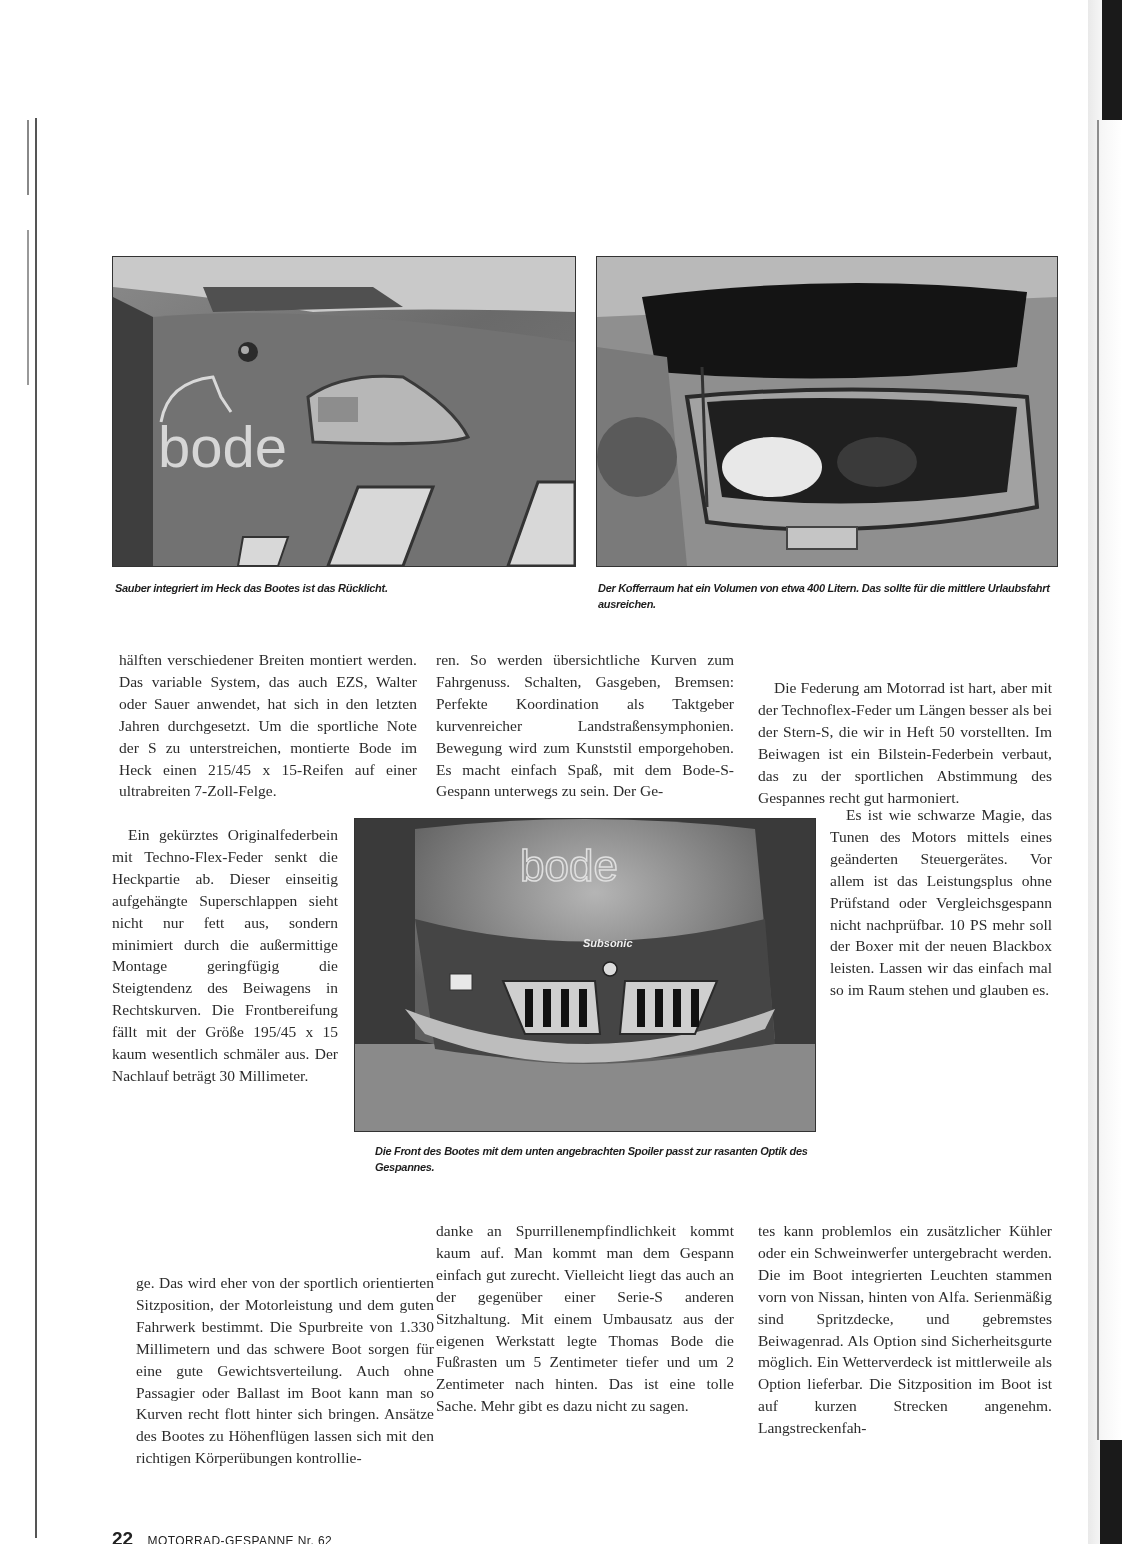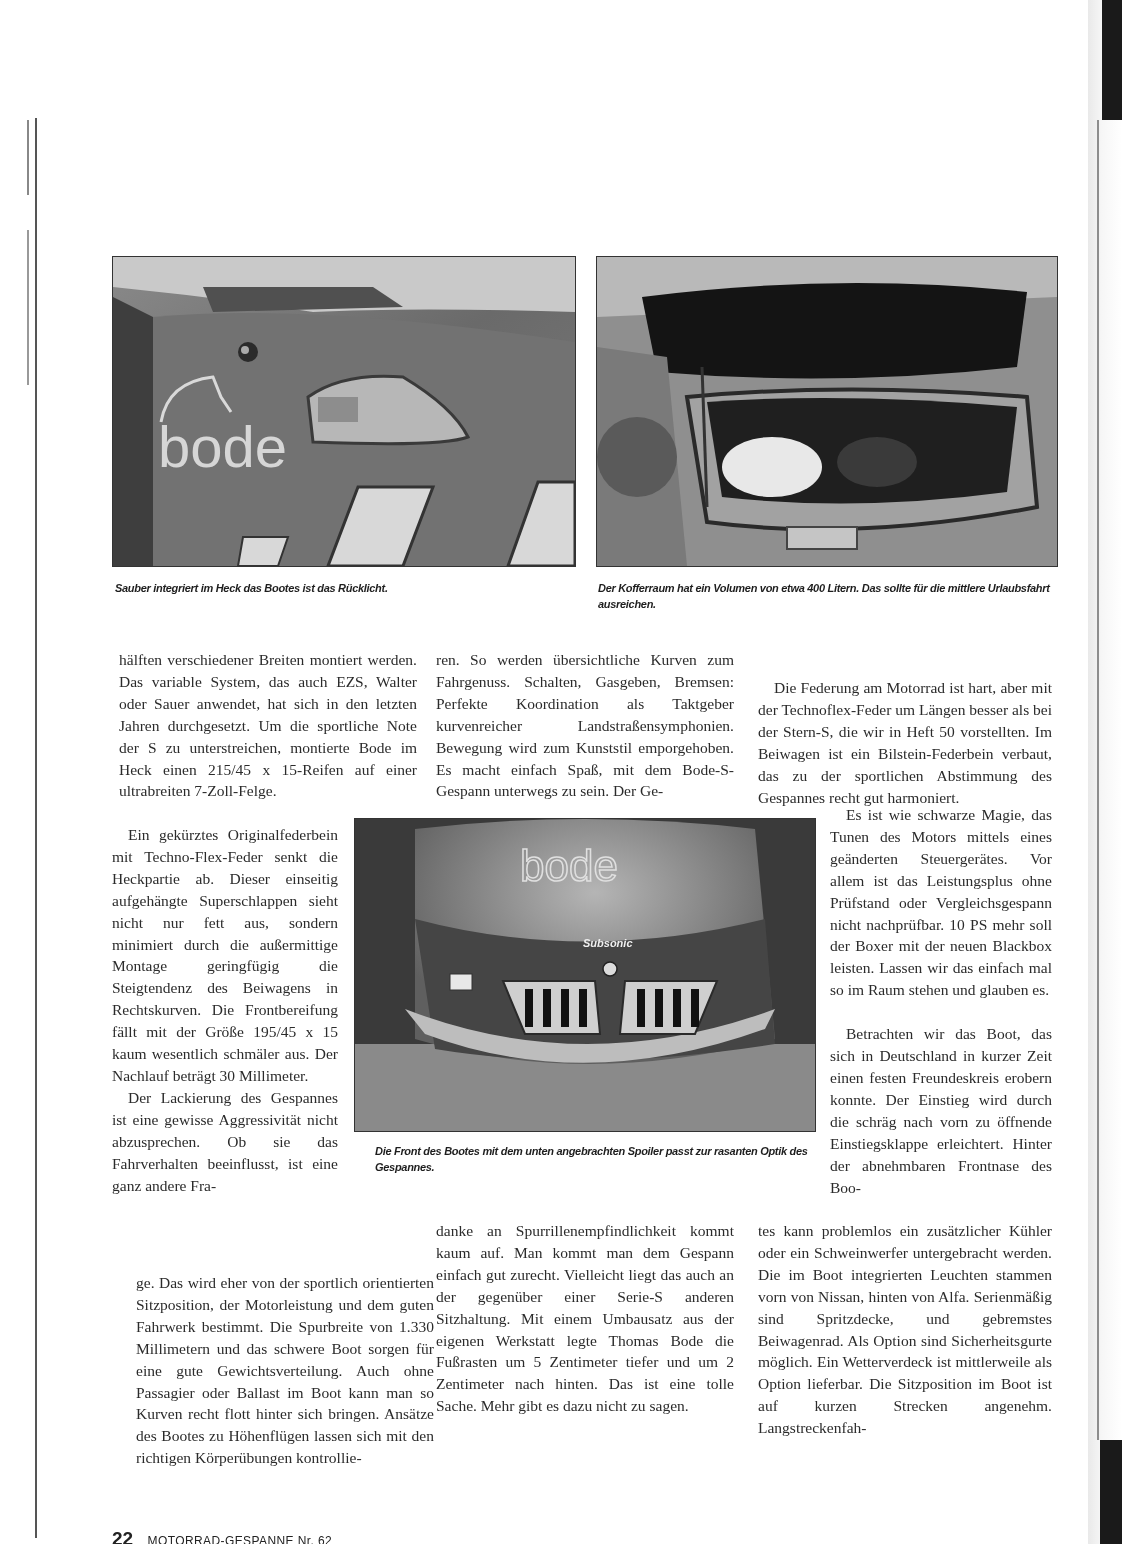--- a/index.html
+++ b/index.html
@@ -105,21 +105,20 @@
     <line x1="105" y1="110" x2="110" y2="250" stroke="#333" stroke-width="3"></line>
   </svg>
 </div>
 <div class="caption" style="left:598px;top:580px;width:455px;">Der Kofferraum hat ein Volumen von etwa 400 Litern. Das sollte für die mittlere Urlaubsfahrt ausreichen.</div>
 
 <div class="col" style="left:119px;top:649px;width:298px;">
   <p>hälften verschiedener Breiten montiert werden. Das variable System, das auch EZS, Walter oder Sauer anwendet, hat sich in den letzten Jahren durchgesetzt. Um die sportliche Note der S zu unterstreichen, montierte Bode im Heck einen 215/45 x 15-Reifen auf einer ultrabreiten 7-Zoll-Felge.</p>
 </div>
 <div class="col" style="left:112px;top:824px;width:226px;">
   <p class="indent">Ein gekürztes Originalfederbein mit Techno-Flex-Feder senkt die Heckpartie ab. Dieser einseitig aufgehängte Superschlappen sieht nicht nur fett aus, sondern minimiert durch die außermittige Montage geringfügig die Steigtendenz des Beiwagens in Rechtskurven. Die Frontbereifung fällt mit der Größe 195/45 x 15 kaum wesentlich schmäler aus. Der Nachlauf beträgt 30 Millimeter.</p>
-  <p class="indent">Der Lackierung des Gespannes ist eine gewisse Aggressivität nicht abzusprechen. Ob sie das Fahrverhalten beeinflusst, ist eine ganz andere Fra-</p>
 </div>
 <div class="col" style="left:112px;top:1272px;width:298px;margin-left:24px;">
   <p>ge. Das wird eher von der sportlich orientierten Sitzposition, der Motorleistung und dem guten Fahrwerk bestimmt. Die Spurbreite von 1.330 Millimetern und das schwere Boot sorgen für eine gute Gewichtsverteilung. Auch ohne Passagier oder Ballast im Boot kann man so Kurven recht flott hinter sich bringen. Ansätze des Bootes zu Höhenflügen lassen sich mit den richtigen Körperübungen kontrollie-</p>
 </div>
 
 <div class="col" style="left:436px;top:649px;width:298px;">
   <p>ren. So werden übersichtliche Kurven zum Fahrgenuss. Schalten, Gasgeben, Bremsen: Perfekte Koordination als Taktgeber kurvenreicher Landstraßensymphonien. Bewegung wird zum Kunststil emporgehoben. Es macht einfach Spaß, mit dem Bode-S-Gespann unterwegs zu sein. Der Ge-</p>
 </div>
 
 <div class="photo" style="left:354px;top:818px;width:460px;height:312px;">
@@ -157,21 +156,20 @@
 
 <div class="col" style="left:436px;top:1220px;width:298px;">
   <p>danke an Spurrillenempfindlichkeit kommt kaum auf. Man kommt man dem Gespann einfach gut zurecht. Vielleicht liegt das auch an der gegenüber einer Serie-S anderen Sitzhaltung. Mit einem Umbausatz aus der eigenen Werkstatt legte Thomas Bode die Fußrasten um 5 Zentimeter tiefer und um 2 Zentimeter nach hinten. Das ist eine tolle Sache. Mehr gibt es dazu nicht zu sagen.</p>
 </div>
 
 <div class="col" style="left:758px;top:649px;width:294px;margin-top:28px;">
   <p class="indent">Die Federung am Motorrad ist hart, aber mit der Technoflex-Feder um Längen besser als bei der Stern-S, die wir in Heft 50 vorstellten. Im Beiwagen ist ein Bilstein-Federbein verbaut, das zu der sportlichen Abstimmung des Gespannes recht gut harmoniert.</p>
 </div>
 <div class="col" style="left:830px;top:804px;width:222px;">
   <p class="indent">Es ist wie schwarze Magie, das Tunen des Motors mittels eines geänderten Steuergerätes. Vor allem ist das Leistungsplus ohne Prüfstand oder Vergleichsgespann nicht nachprüfbar. 10 PS mehr soll der Boxer mit der neuen Blackbox leisten. Lassen wir das einfach mal so im Raum stehen und glauben es.</p>
-  <p class="indent gap">Betrachten wir das Boot, das sich in Deutschland in kurzer Zeit einen festen Freundeskreis erobern konnte. Der Einstieg wird durch die schräg nach vorn zu öffnende Einstiegsklappe erleichtert. Hinter der abnehmbaren Frontnase des Boo-</p>
 </div>
 <div class="col" style="left:758px;top:1220px;width:294px;">
   <p>tes kann problemlos ein zusätzlicher Kühler oder ein Schweinwerfer untergebracht werden. Die im Boot integrierten Leuchten stammen vorn von Nissan, hinten von Alfa. Serienmäßig sind Spritzdecke, und gebremstes Beiwagenrad. Als Option sind Sicherheitsgurte möglich. Ein Wetterverdeck ist mittlerweile als Option lieferbar. Die Sitzposition im Boot ist auf kurzen Strecken angenehm. Langstreckenfah-</p>
 </div>
 
 <div class="footer">
   <span class="page-number">22</span>
   <span class="magazine-name">MOTORRAD-GESPANNE Nr. 62</span>
 </div>
 

